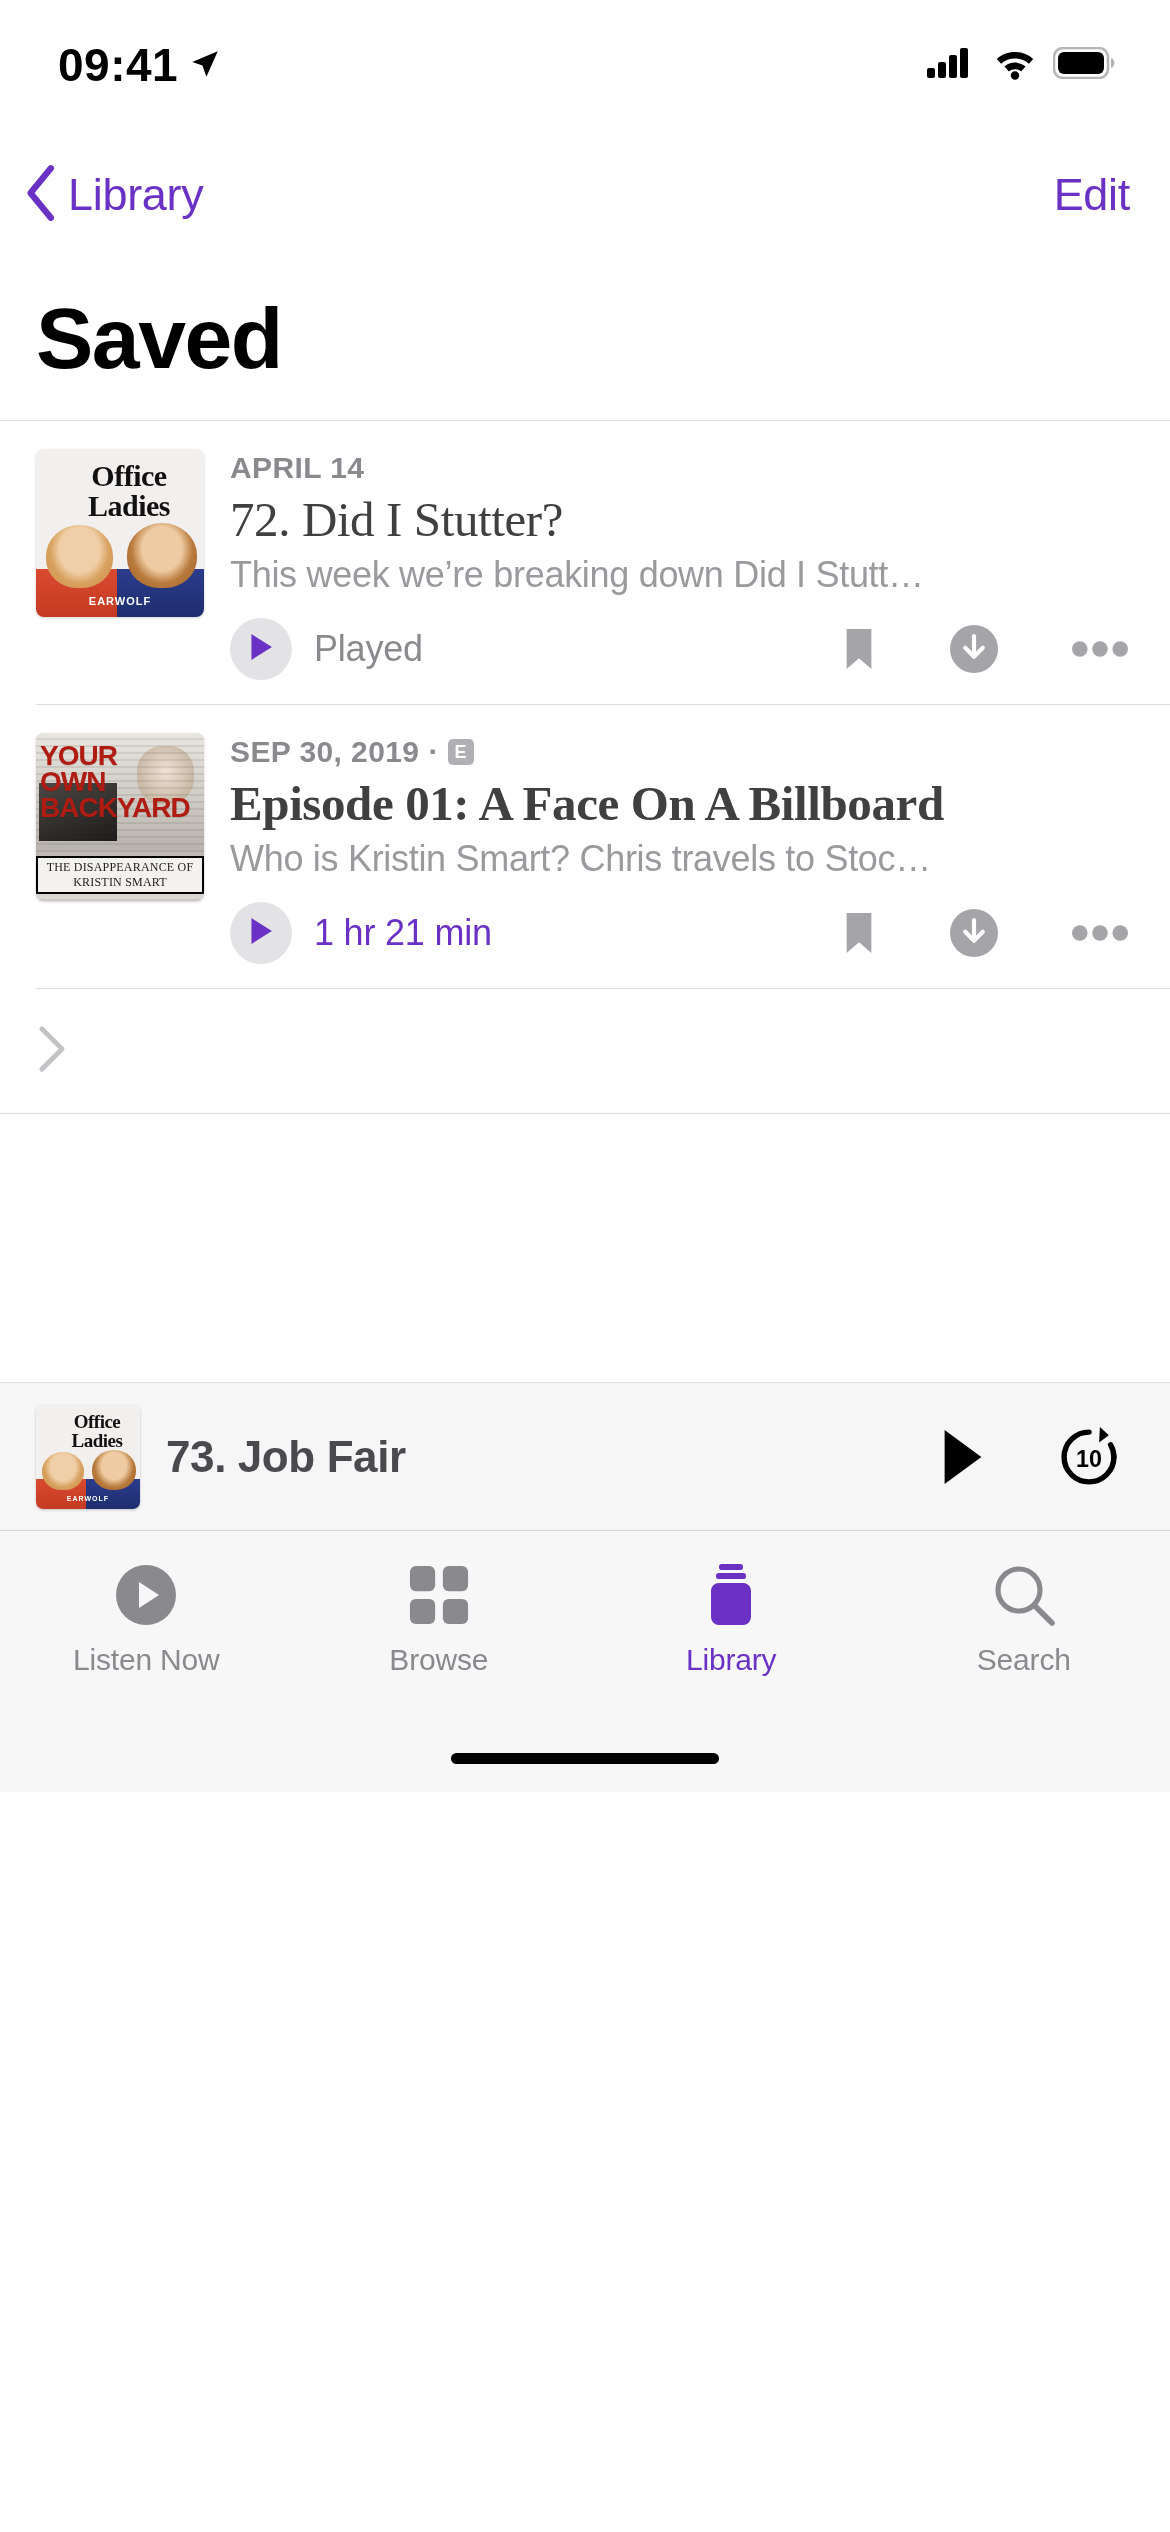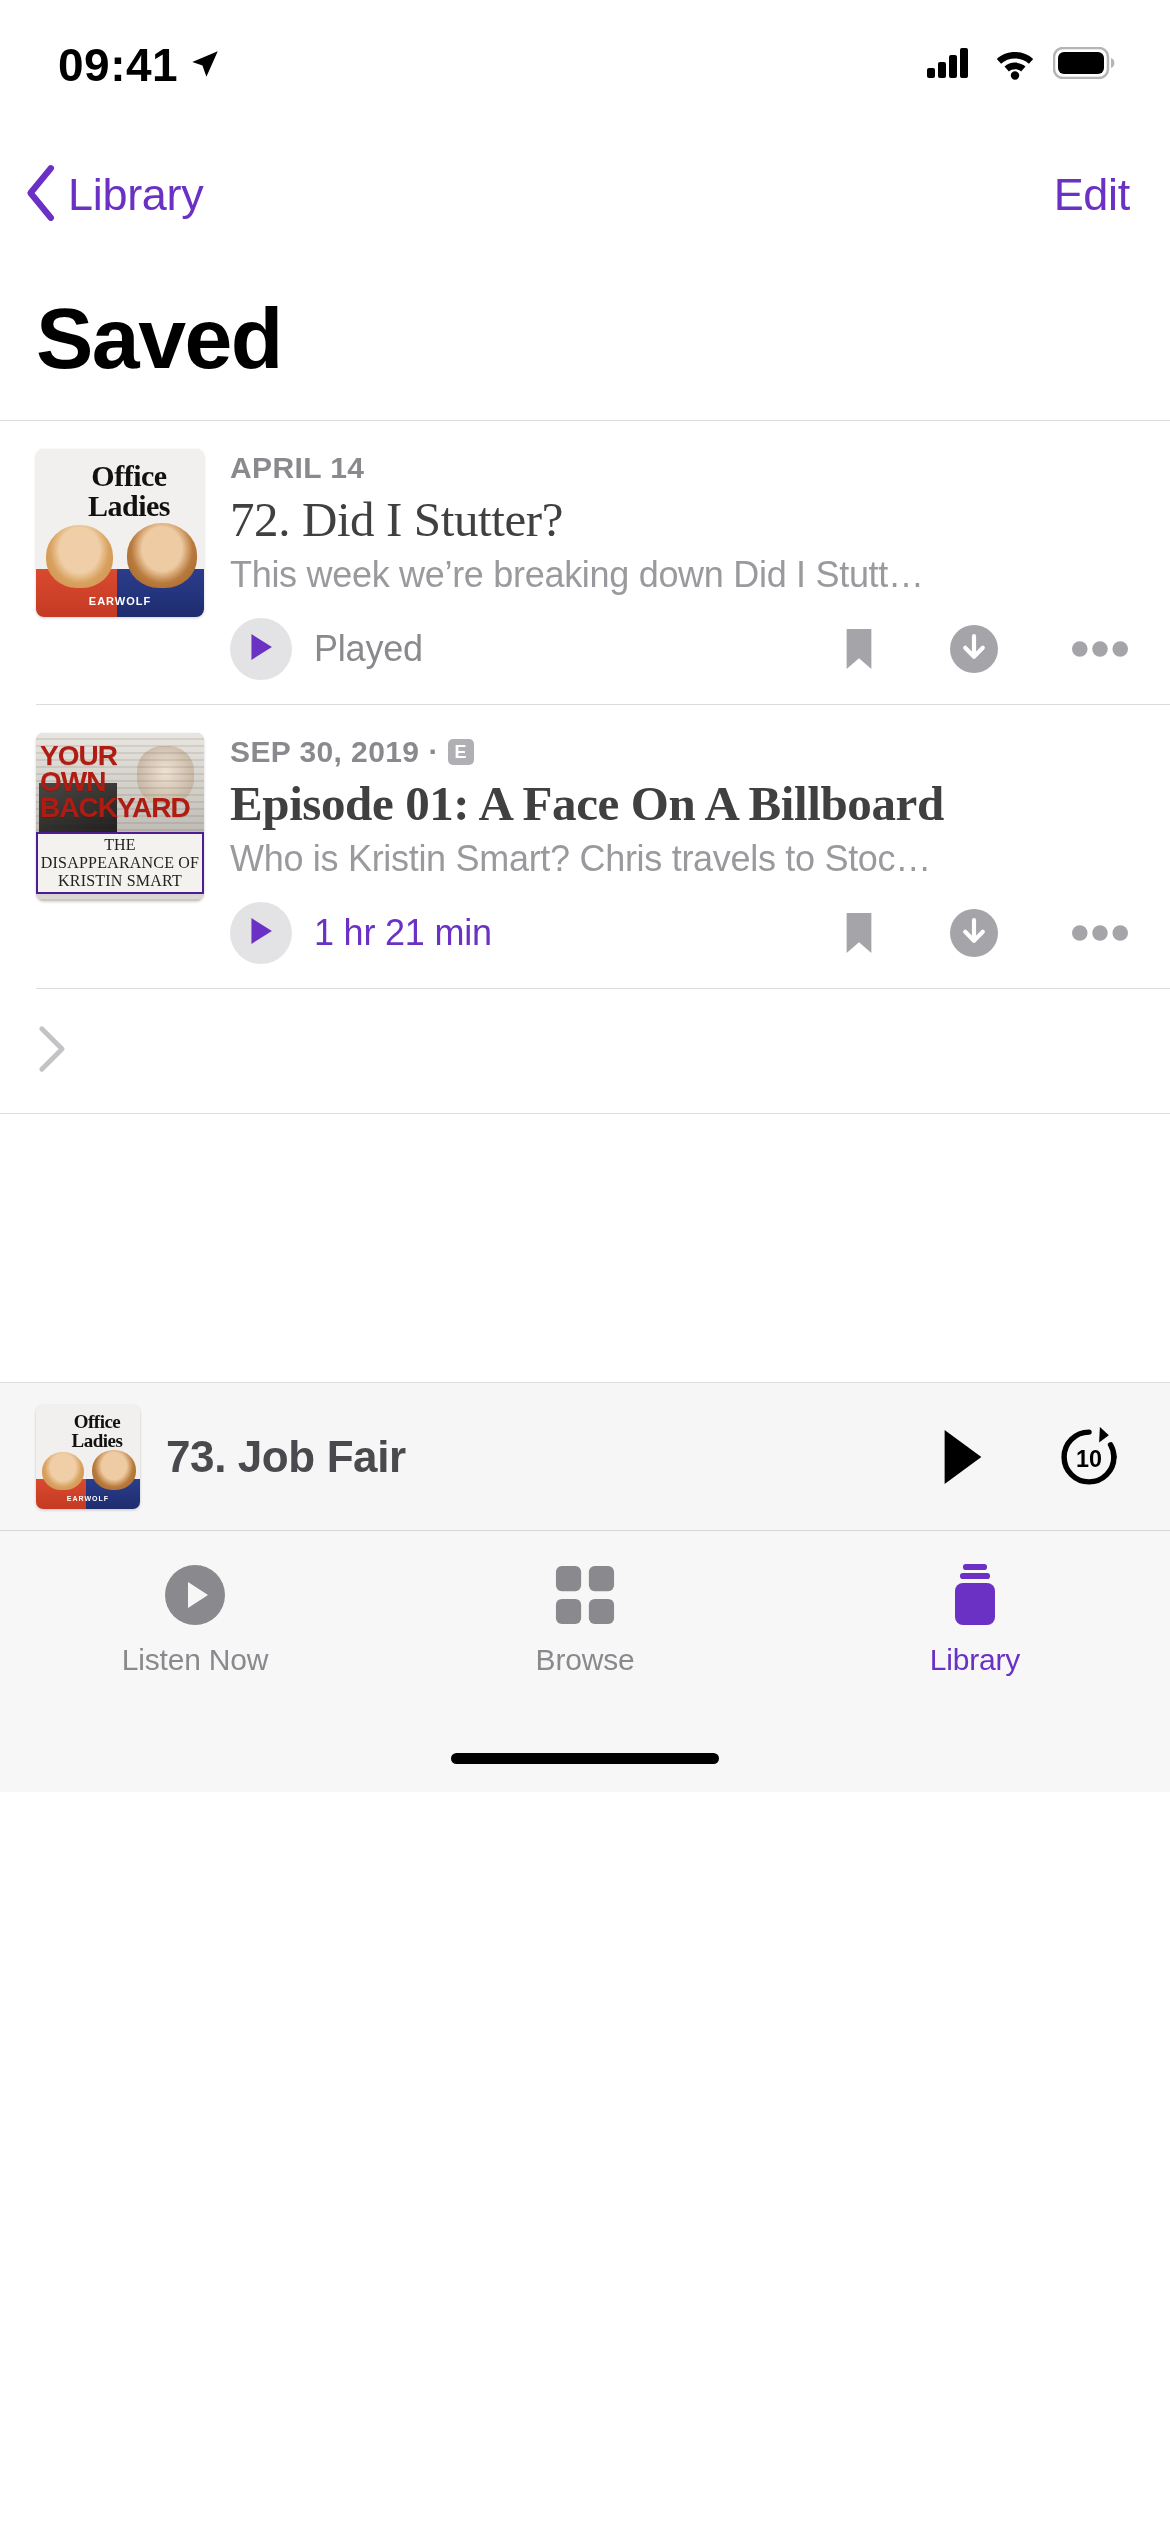--- a/index.html
+++ b/index.html
@@ -186,22 +186,22 @@
   .art-yob .yob-title {
     position:absolute; top:6%; left:0; width:100%;
     font-family:"Liberation Sans", sans-serif; font-weight:700;
     color:#B01C12; font-size:28px; line-height:0.92; letter-spacing:-1px;
     text-align:left; padding-left:4px; z-index:5;
     text-shadow:0 1px 0 rgba(0,0,0,0.12);
   }
   .art-yob .yob-title span { display:block; }
   .art-yob .yob-sub {
     position:absolute; bottom:4%; left:0; width:100%; z-index:6;
-    background:#f4f2ee; border:2px solid #4c1d95;
-    font-family:"Liberation Serif", serif; font-size:16px; color:#222;
+    background:#f4f2ee; border:2px solid #000000;
+    font-family:"Liberation Serif", serif; font-size:12px; color:#222;
     text-align:center; padding:2px 0; letter-spacing:0.2px;
   }
   .art-yob .yob-lines {
     position:absolute; inset:0; z-index:2;
     background-image:repeating-linear-gradient(0deg, rgba(60,55,50,0.20) 0 2px, transparent 2px 7px);
     opacity:0.55;
   }
 </style>
 </head>
 <body>
@@ -455,17 +455,26 @@
       <div class="tab-icon">
         <svg width="60" height="64" viewBox="0 0 30 32">
           <rect x="9" y="0.5" width="12" height="3" rx="1.4" fill="#6A31C4"></rect>
           <rect x="7.5" y="5" width="15" height="3" rx="1.4" fill="#6A31C4"></rect>
           <rect x="5" y="10" width="20" height="21" rx="4" fill="#6A31C4"></rect>
         </svg>
       </div>
       <div class="tab-label">Library</div>
     </div>
 
+    <div class="tab-item">
+      <div class="tab-icon">
+        <svg width="64" height="64" viewBox="0 0 32 32">
+          <circle cx="13.5" cy="13.5" r="10.5" fill="none" stroke="#8A8A8E" stroke-width="2.6"></circle>
+          <path d="M21.5 21.5L30 30" stroke="#8A8A8E" stroke-width="2.8" stroke-linecap="round"></path>
+        </svg>
+      </div>
+      <div class="tab-label">Search</div>
+    </div>
 
     <div class="home-indicator"></div>
   </div>
 
 </div>
 
 </body></html>

